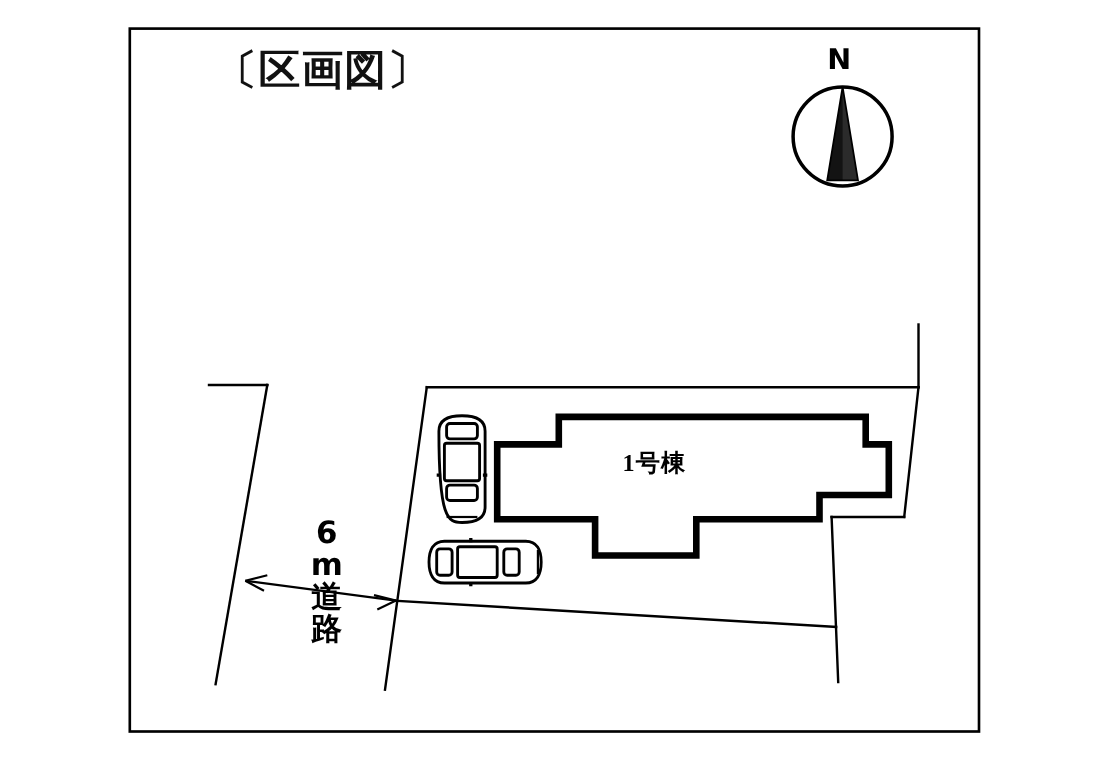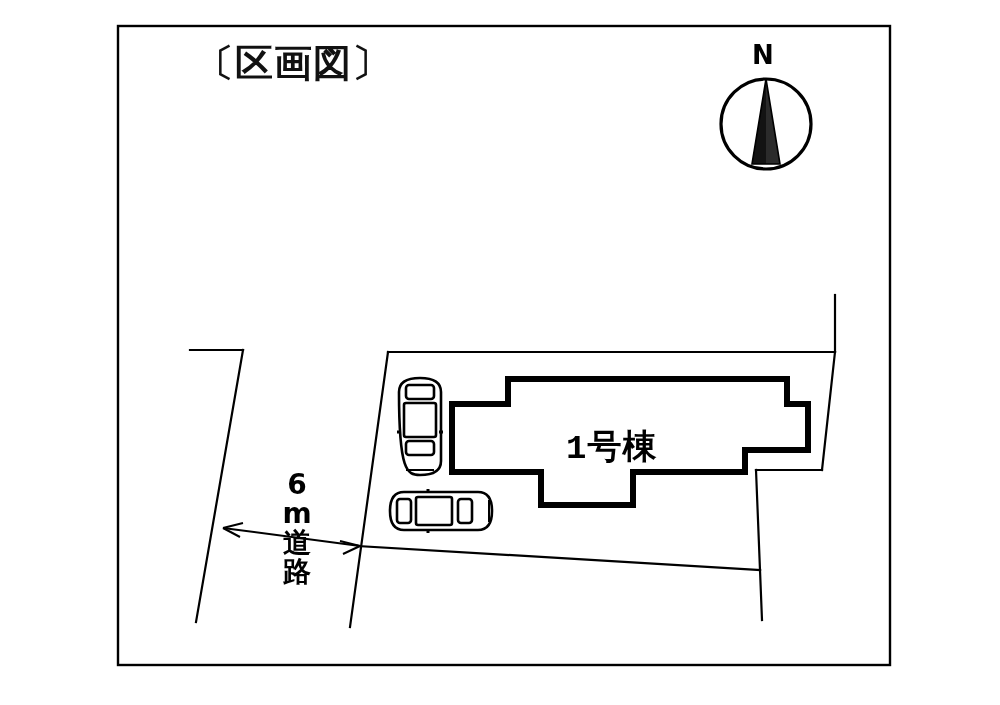--- a/index.html
+++ b/index.html
@@ -43,26 +43,26 @@
   #compass-n-label {
     left: 752px;
     top: 40px;
     font-size: 26px;
     font-weight: 700;
     color: #000000;
     font-family: "DejaVu Sans", "Liberation Sans", sans-serif;
   }
   #building-label {
     left: 566px;
-    top: 424px;
-    font-size: 34px;
+    top: 406px;
+    font-size: 22px;
     font-weight: 700;
     color: #000000;
     letter-spacing: 1px;
-    font-family: Liberation Mono, monospace;
+    font-family: Liberation Serif, serif;
   }
   #road-label {
     left: 277px;
     top: 470px;
     width: 40px;
     font-size: 28px;
     font-weight: 700;
     color: #000000;
     text-align: center;
     line-height: 1.04;

